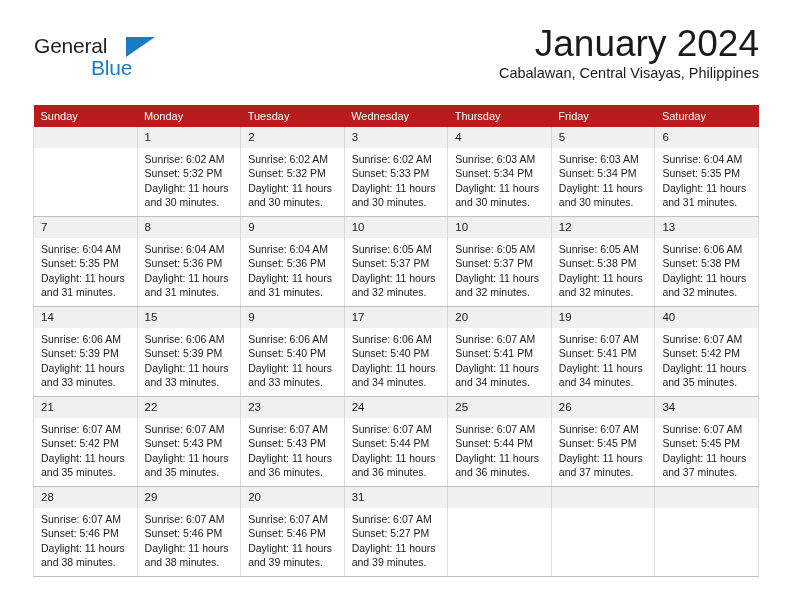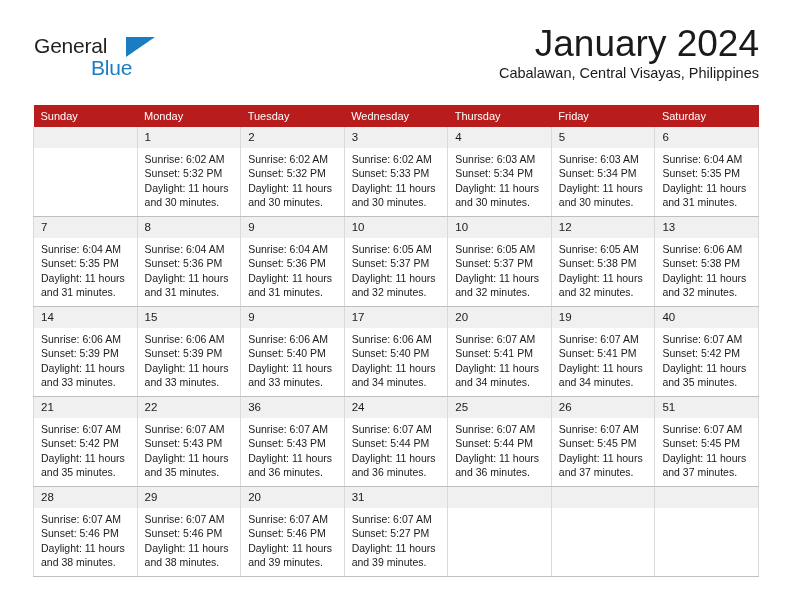--- a/index.html
+++ b/index.html
@@ -352,21 +352,21 @@
           </td>
           <td>
             <span class="daynum">22</span>
             <div class="details">
               <div>Sunrise: 6:07 AM</div>
               <div>Sunset: 5:43 PM</div>
               <div class="wrap">Daylight: 11 hours and 35 minutes.</div>
             </div>
           </td>
           <td>
-            <span class="daynum">36</span>
+            <span class="daynum">23</span>
             <div class="details">
               <div>Sunrise: 6:07 AM</div>
               <div>Sunset: 5:43 PM</div>
               <div class="wrap">Daylight: 11 hours and 36 minutes.</div>
             </div>
           </td>
           <td>
             <span class="daynum">24</span>
             <div class="details">
               <div>Sunrise: 6:07 AM</div>
@@ -384,21 +384,21 @@
           </td>
           <td>
             <span class="daynum">26</span>
             <div class="details">
               <div>Sunrise: 6:07 AM</div>
               <div>Sunset: 5:45 PM</div>
               <div class="wrap">Daylight: 11 hours and 37 minutes.</div>
             </div>
           </td>
           <td>
-            <span class="daynum">51</span>
+            <span class="daynum">34</span>
             <div class="details">
               <div>Sunrise: 6:07 AM</div>
               <div>Sunset: 5:45 PM</div>
               <div class="wrap">Daylight: 11 hours and 37 minutes.</div>
             </div>
           </td>
         </tr>
         <tr>
           <td>
             <span class="daynum">28</span>

